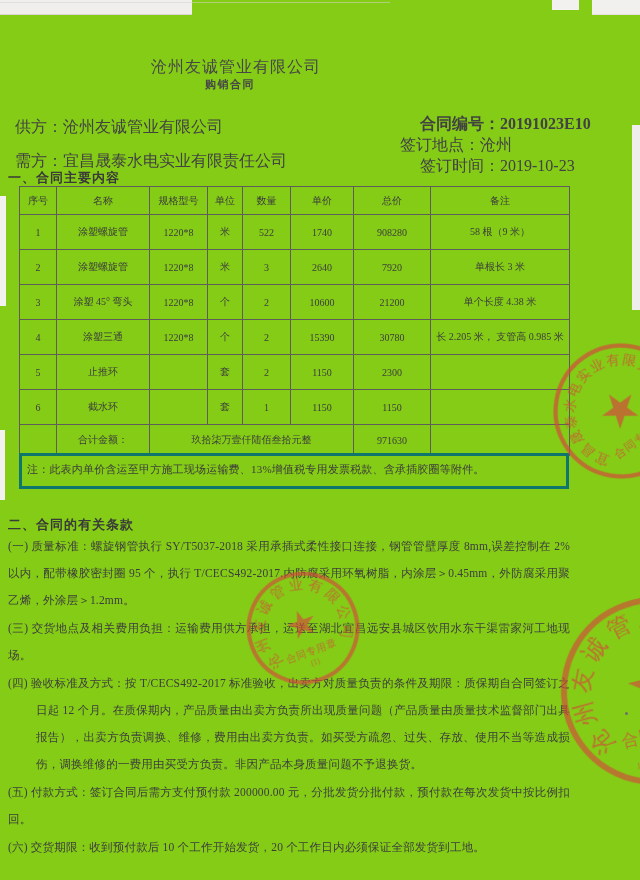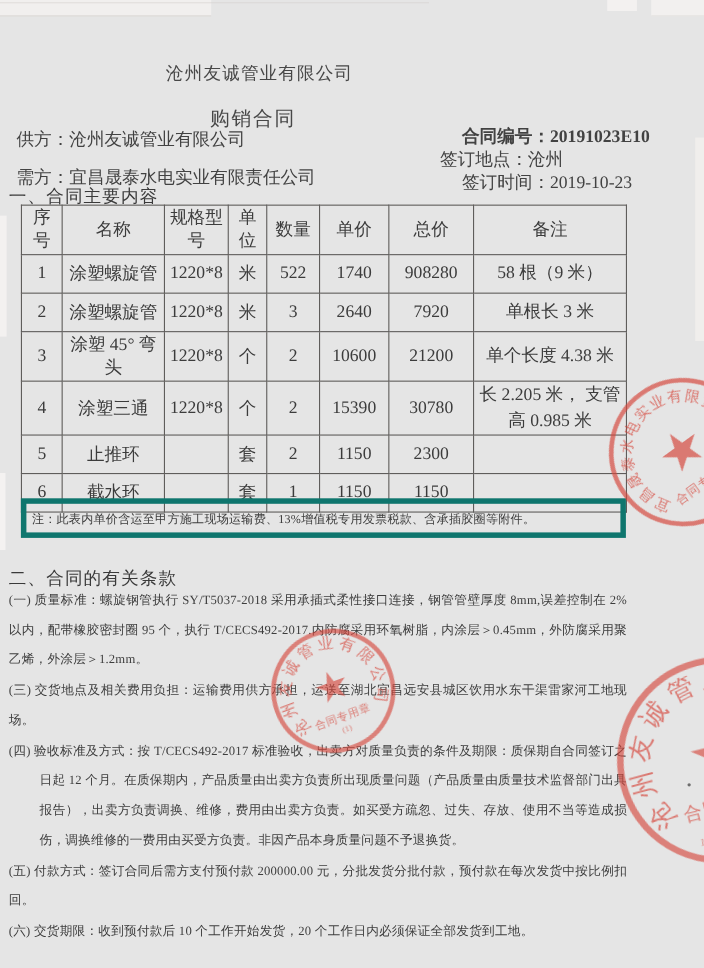--- a/index.html
+++ b/index.html
@@ -1,69 +1,69 @@
 <!DOCTYPE html>
 <html><head>
 <meta charset="utf-8">
 <style>
   * { margin:0; padding:0; box-sizing:border-box; }
   html,body { background:#ffffff; }
   .page {
     position:relative; width:640px; height:880px;
-    background:#e5e5e5; overflow:hidden;
+    background:#84cc16; overflow:hidden;
     font-family:"Liberation Serif","DejaVu Serif",serif;
     color:#3d3d3d;
   }
   
   .artifact { position:absolute; pointer-events:none; }
   .a-topleft { left:0; top:0; width:192px; height:15px; background:#f1efee; border-bottom:1px solid #d8d5d3; }
   .a-topline { left:0; top:2px; width:390px; height:1px; background:#d3d0cd; opacity:.55; }
   .a-topright1 { left:552px; top:0; width:27px; height:10px; background:#f3f1f0; }
   .a-topright2 { left:592px; top:0; width:48px; height:15px; background:#f2f0ef; border-bottom:1px solid #e2dfdd; }
   .a-left1 { left:0; top:196px; width:6px; height:110px; background:#f3f1f0; }
   .a-left2 { left:0; top:430px; width:5px; height:70px; background:#f4f2f1; }
   .a-right1 { left:632px; top:125px; width:8px; height:185px; background:#f0eeec; }
   .a-dot { left:625px; top:712px; width:3px; height:3px; background:#6d6d6d; border-radius:50%; }
 
   .company-title {
     position:absolute; left:0; top:57px; width:472px; text-align:center;
     font-size:16px; letter-spacing:1px; font-weight:500; color:#474747;
   }
   .doc-title {
-    position:absolute; left:0; top:96px; width:460px; text-align:center;
-    font-size:18px; letter-spacing:1.5px; font-weight:400; color:#474747;
+    position:absolute; left:0; top:77px; width:460px; text-align:center;
+    font-size:11px; letter-spacing:1.5px; font-weight:700; color:#474747;
   }
   .meta-line { position:absolute; font-size:16px; color:#424242; white-space:nowrap; }
   .supplier-line { left:15px; top:117px; }
   .buyer-line    { left:15px; top:151px;text-align:right; }
   .no-line   { left:420px; top:114px;font-weight:bold; }
   .place-line{ left:400px; top:135px; }
   .date-line { left:420px; top:156px; }
 
-  .sec-heading { position:absolute; font-size:16px; font-weight:normal; color:#3a3a3a; letter-spacing:1px; }
+  .sec-heading { position:absolute; font-size:13px; font-weight:bold; color:#3a3a3a; letter-spacing:1px; }
   .sec1-heading { left:8px; top:169px; }
   .sec2-heading { left:8px; top:516px; }
 
   table.items {
     position:absolute; left:19px; top:186px; width:550px;
     border-collapse:collapse; table-layout:fixed;
-    font-size:16px; color:#3c3c3c;
+    font-size:10px; color:#3c3c3c;
   }
   table.items th, table.items td {
     border:1px solid #5f5d5b; text-align:center; vertical-align:middle;
     padding:1px 3px; font-weight:normal; overflow:hidden;
   }
   table.items thead tr { height:28px; }
   table.items tbody tr { height:35px; }
   table.items tr.total-row { height:31px; }
   .remark-cell { line-height:1.45; }
 
   .note-box {
     position:absolute; left:19px; top:453px; width:550px; height:36px;
-    border:5px solid #0f766e; font-size:11px; color:#3c3c3c;
+    border:3px solid #0f766e; font-size:11px; color:#3c3c3c;
     padding:6px 5px 0 5px; white-space:nowrap; letter-spacing:.2px;
   }
   .attachment-line { position:absolute; left:8px; top:497px; font-size:11.5px; color:#3d3d3d; }
 
   .clauses { position:absolute; left:8px; top:533px; width:562px; }
   .clauses p {
     font-size:11.5px; line-height:27px; color:#3d3d3d;
     text-align:justify; margin-bottom:1px; letter-spacing:.2px;
   }
   .clauses p.hang { padding-left:28px; text-indent:-28px; }
@@ -176,20 +176,27 @@
       <tr>
         <td>6</td>
         <td>截水环</td>
         <td></td>
         <td>套</td>
         <td>1</td>
         <td>1150</td>
         <td>1150</td>
         <td class="remark-cell"></td>
       </tr>
+      <tr class="total-row">
+        <td></td>
+        <td>合计金额：</td>
+        <td colspan="4">玖拾柒万壹仟陆佰叁拾元整</td>
+        <td>971630</td>
+        <td></td>
+      </tr>
     </tbody>
   </table>
 
   <div class="note-box">注：此表内单价含运至甲方施工现场运输费、13%增值税专用发票税款、含承插胶圈等附件。</div>
 
   <div class="sec-heading sec2-heading">二、合同的有关条款</div>
   <div class="clauses">
     <p>(一) 质量标准：螺旋钢管执行 SY/T5037-2018 采用承插式柔性接口连接，钢管管壁厚度 8mm,误差控制在 2%以内，配带橡胶密封圈 95 个，执行 T/CECS492-2017.内防腐采用环氧树脂，内涂层＞0.45mm，外防腐采用聚乙烯，外涂层＞1.2mm。</p>
     <p>(三) 交货地点及相关费用负担：运输费用供方承担，运送至湖北宜昌远安县城区饮用水东干渠雷家河工地现场。</p>
     <p class="hang">(四) 验收标准及方式：按 T/CECS492-2017 标准验收，出卖方对质量负责的条件及期限：质保期自合同签订之日起 12 个月。在质保期内，产品质量由出卖方负责所出现质量问题（产品质量由质量技术监督部门出具报告），出卖方负责调换、维修，费用由出卖方负责。如买受方疏忽、过失、存放、使用不当等造成损伤，调换维修的一费用由买受方负责。非因产品本身质量问题不予退换货。</p>

